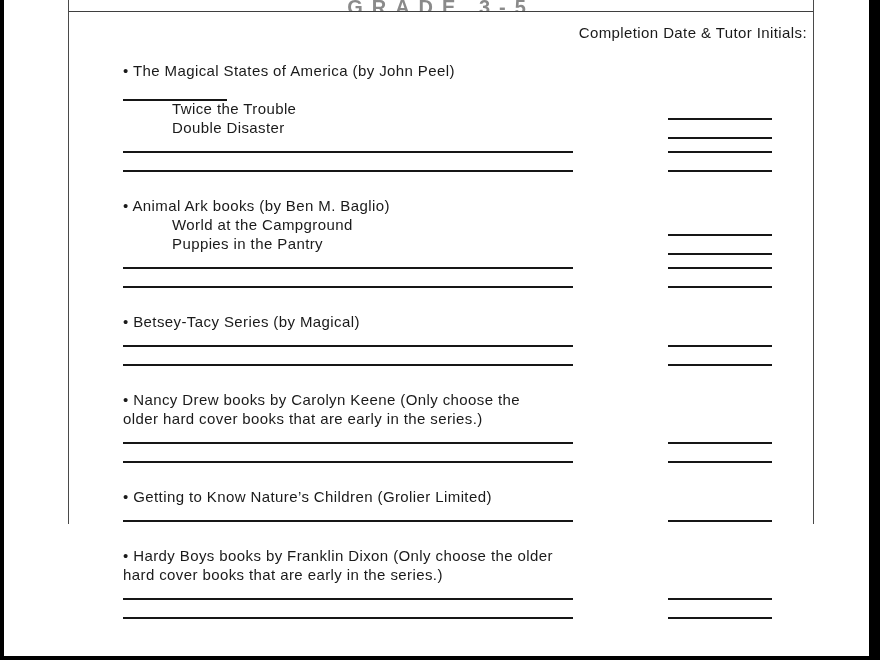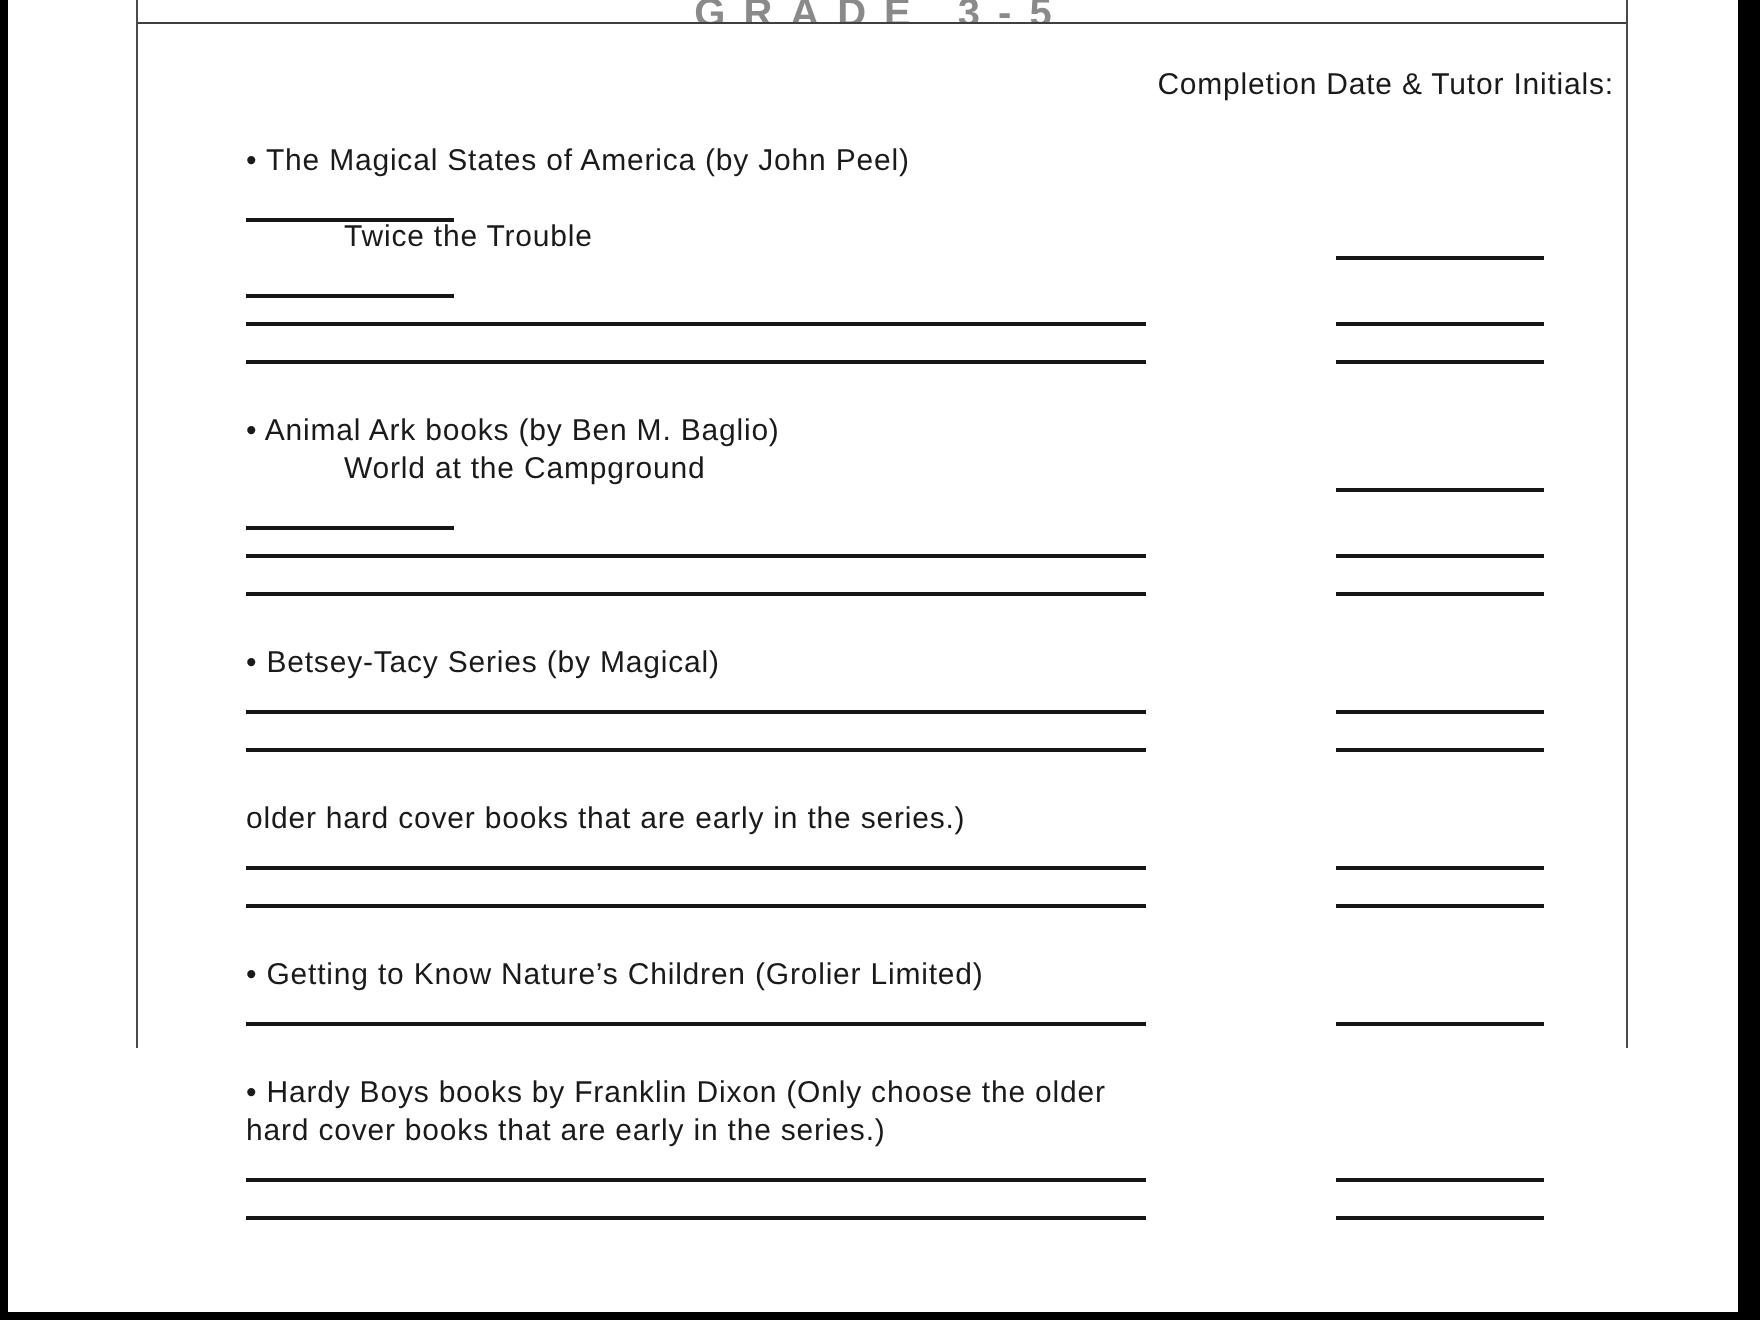--- a/index.html
+++ b/index.html
@@ -20,21 +20,21 @@
   }
   .cutoff-title-wrap{
     height:11px;overflow:hidden;text-align:center;
     border-bottom:1px solid #3f3f3f;
   }
   .cutoff-title{
     display:inline-block;font-size:20px;line-height:20px;font-weight:bold;
     letter-spacing:9px;color:#8a8a8a;margin-top:-14px;white-space:nowrap;
   }
   .completion-row{
-    margin-top:21px;padding-right:6px;text-align:right;
+    margin-top:11px;padding-right:6px;text-align:right;
     font-size:15px;line-height:19px;letter-spacing:0.4px;
   }
   .content{margin-top:19px;padding:0 41px 0 54px;}
   .section{margin-bottom:26px;}
   .row{display:flex;justify-content:space-between;height:19px;align-items:stretch;gap:44px;}
   .left-cell{width:450px;flex:0 0 450px;font-size:15px;line-height:19px;letter-spacing:0.4px;white-space:nowrap;}
   .left-cell.book{padding-left:49px;box-sizing:border-box;}
   .right-cell{width:104px;flex:0 0 104px;}
   .hline{height:100%;border-bottom:2px solid #161616;}
   .row.blank-first{margin-top:-5px;}
@@ -58,20 +58,21 @@
             <div class="hline"></div>
           </div>
         </div>
         <div class="row">
           <div class="left-cell book">Twice the Trouble</div>
           <div class="right-cell">
             <div class="hline"></div>
           </div>
         </div>
         <div class="row">
+          <div class="left-cell book">Double Disaster</div>
           <div class="right-cell">
             <div class="hline"></div>
           </div>
         </div>
         <div class="row blank blank-first">
           <div class="left-cell">
             <div class="hline"></div>
           </div>
           <div class="right-cell">
             <div class="hline"></div>
@@ -91,20 +92,21 @@
           <div class="left-cell">• Animal Ark books (by Ben M. Baglio)</div>
           <div class="right-cell"></div>
         </div>
         <div class="row">
           <div class="left-cell book">World at the Campground</div>
           <div class="right-cell">
             <div class="hline"></div>
           </div>
         </div>
         <div class="row">
+          <div class="left-cell book">Puppies in the Pantry</div>
           <div class="right-cell">
             <div class="hline"></div>
           </div>
         </div>
         <div class="row blank blank-first">
           <div class="left-cell">
             <div class="hline"></div>
           </div>
           <div class="right-cell">
             <div class="hline"></div>
@@ -135,20 +137,24 @@
         <div class="row blank">
           <div class="left-cell">
             <div class="hline"></div>
           </div>
           <div class="right-cell">
             <div class="hline"></div>
           </div>
         </div>
       </div>
       <div class="section">
+        <div class="row">
+          <div class="left-cell">• Nancy Drew books by Carolyn Keene (Only choose the</div>
+          <div class="right-cell"></div>
+        </div>
         <div class="row">
           <div class="left-cell">older hard cover books that are early in the series.)</div>
           <div class="right-cell"></div>
         </div>
         <div class="row blank blank-first">
           <div class="left-cell">
             <div class="hline"></div>
           </div>
           <div class="right-cell">
             <div class="hline"></div>

